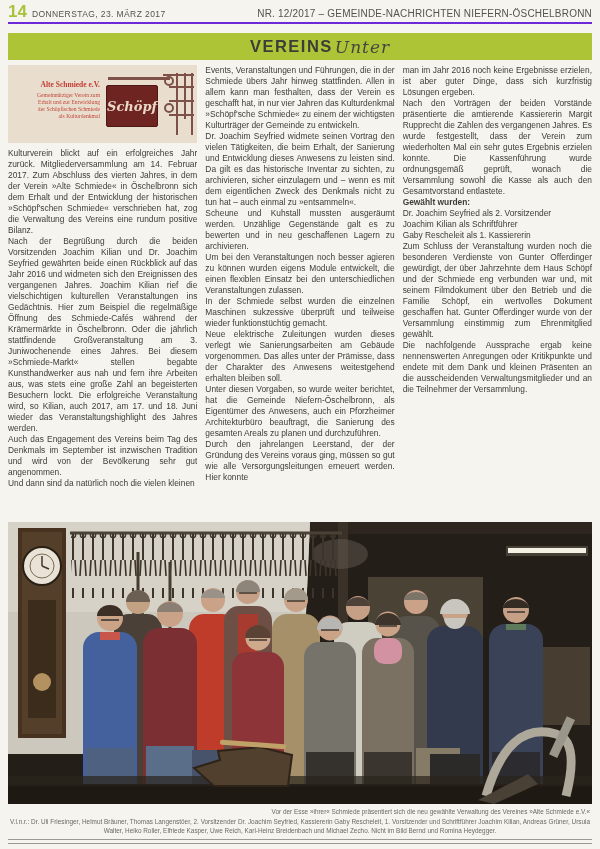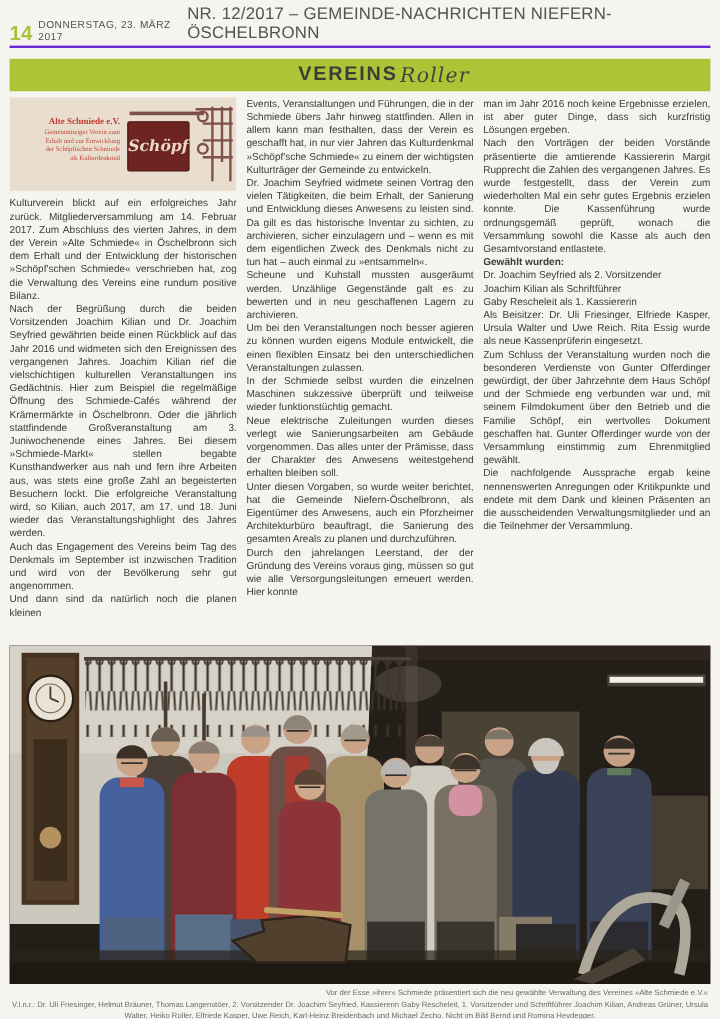--- a/index.html
+++ b/index.html
@@ -5,42 +5,42 @@
   html,body{margin:0;padding:0;}
   body{width:600px;height:849px;background:#e9e9e4;font-family:"Liberation Sans",sans-serif;}
   .page{position:relative;width:600px;height:849px;background:#f5f4ee;overflow:hidden;}
 
   
   .hdr{display:flex;justify-content:space-between;align-items:flex-end;
        margin:3px 8px 0 8px;border-bottom:2px solid #6d28d9;padding-bottom:2px;}
   .hdr-left{display:flex;align-items:flex-end;gap:5px;}
   .pagenum{font-size:17px;font-weight:bold;color:#a9c23b;line-height:1;}
   .hdr-date{font-size:8.5px;color:#55534f;letter-spacing:.4px;padding-bottom:1px;}
-  .hdr-issue{font-size:14px;color:#55534f;letter-spacing:.2px;padding-bottom:1px;}
+  .hdr-issue{font-size:10px;color:#55534f;letter-spacing:.2px;padding-bottom:1px;}
 
   
   .banner{margin:9px 8px 0 8px;height:27px;background:#aec437;
           display:flex;align-items:center;justify-content:center;padding-left:40px;}
   .banner-bold{font-size:16.5px;font-weight:bold;color:#3d3d38;letter-spacing:1.5px;}
   .banner-script{font-family:"DejaVu Serif",serif;font-style:italic;font-size:17px;
                  color:#454540;margin-left:2px;letter-spacing:1px;}
 
   
   .cols{display:flex;gap:8px;margin:5px 8px 0 8px;height:452px;overflow:hidden;}
   .col{flex:1 1 0;font-size:8.4px;line-height:11px;color:#3e3c39;text-align:justify;
        hyphens:auto;overflow:hidden;}
   .col p{margin:0;}
 
   
   .logo-box{position:relative;height:78px;background:#e9decd;margin-bottom:5px;overflow:hidden;}
   .logo-left{position:absolute;left:4px;top:14px;width:88px;text-align:right;font-family:Liberation Serif, serif;}
   .logo-title{font-size:7.5px;font-weight:bold;color:#c23a33;margin-bottom:2px;}
   .logo-sub{font-size:5.6px;line-height:7px;color:#c0483f;}
   .sign{position:absolute;left:98px;top:20px;width:50px;height:40px;background:#6e2420;
-        border:1px solid #4c1714;border-radius:2px;display:flex;align-items:center;justify-content:flex-end;}
+        border:1px solid #4c1714;border-radius:2px;display:flex;align-items:center;justify-content:flex-start;}
   .sign span{font-family:"DejaVu Serif",serif;font-style:italic;font-weight:bold;
              font-size:13px;color:#ead9c8;}
   .sign-bar{position:absolute;left:100px;top:12px;width:62px;height:3px;background:#7d5147;}
   .bracket{position:absolute;right:2px;top:4px;}
 
   .headline{font-size:10.5px;font-weight:bold;color:#e2423a;text-align:center;
             margin:3px 0 4px 0;line-height:12px;}
 
   .bold-line{font-weight:bold;}
   .elected div{text-align:left;}
@@ -63,21 +63,21 @@
   <header class="hdr">
     <div class="hdr-left">
       <span class="pagenum">14</span>
       <span class="hdr-date">DONNERSTAG, 23. MÄRZ 2017</span>
     </div>
     <div class="hdr-issue">NR. 12/2017 – GEMEINDE-NACHRICHTEN NIEFERN-ÖSCHELBRONN</div>
   </header>
 
   <div class="banner">
     <span class="banner-bold">VEREINS</span>
-    <span class="banner-script">Roller</span>
+    <span class="banner-script">Unter</span>
   </div>
 
   <div class="cols">
 
     <div class="col">
       <div class="logo-box">
         <div class="logo-left">
           <div class="logo-title">Alte Schmiede e.V.</div>
           <div class="logo-sub">Gemeinnütziger Verein zum</div>
           <div class="logo-sub">Erhalt und zur Entwicklung</div>
@@ -98,21 +98,21 @@
             <line x1="8" y1="32" x2="33" y2="32"></line>
             <line x1="8" y1="46" x2="33" y2="46"></line>
             <circle cx="8" cy="12" r="4"></circle>
             <circle cx="8" cy="39" r="4"></circle>
           </g>
         </svg>
       </div>
       <p>Kulturverein blickt auf ein erfolgreiches Jahr zurück. Mitgliederversammlung am 14. Februar 2017. Zum Abschluss des vierten Jahres, in dem der Verein »Alte Schmiede« in Öschelbronn sich dem Erhalt und der Entwicklung der historischen »Schöpf'schen Schmiede« verschrieben hat, zog die Verwaltung des Vereins eine rundum positive Bilanz.</p>
       <p>Nach der Begrüßung durch die beiden Vorsitzenden Joachim Kilian und Dr. Joachim Seyfried gewährten beide einen Rückblick auf das Jahr 2016 und widmeten sich den Ereignissen des vergangenen Jahres. Joachim Kilian rief die vielschichtigen kulturellen Veranstaltungen ins Gedächtnis. Hier zum Beispiel die regelmäßige Öffnung des Schmiede-Cafés während der Krämermärkte in Öschelbronn. Oder die jährlich stattfindende Großveranstaltung am 3. Juniwochenende eines Jahres. Bei diesem »Schmiede-Markt« stellen begabte Kunsthandwerker aus nah und fern ihre Arbeiten aus, was stets eine große Zahl an begeisterten Besuchern lockt. Die erfolgreiche Veranstaltung wird, so Kilian, auch 2017, am 17. und 18. Juni wieder das Veranstaltungshighlight des Jahres werden.</p>
       <p>Auch das Engagement des Vereins beim Tag des Denkmals im September ist inzwischen Tradition und wird von der Bevölkerung sehr gut angenommen.</p>
-      <p>Und dann sind da natürlich noch die planen kleinen</p>
+      <p>Und dann sind da natürlich noch die vielen kleinen</p>
     </div>
 
     <div class="col">
       <p>Events, Veranstaltungen und Führungen, die in der Schmiede übers Jahr hinweg stattfinden. Allen in allem kann man festhalten, dass der Verein es geschafft hat, in nur vier Jahren das Kulturdenkmal »Schöpf'sche Schmiede« zu einem der wichtigsten Kulturträger der Gemeinde zu entwickeln.</p>
       <p>Dr. Joachim Seyfried widmete seinen Vortrag den vielen Tätigkeiten, die beim Erhalt, der Sanierung und Entwicklung dieses Anwesens zu leisten sind. Da gilt es das historische Inventar zu sichten, zu archivieren, sicher einzulagern und – wenn es mit dem eigentlichen Zweck des Denkmals nicht zu tun hat – auch einmal zu »entsammeln«.</p>
       <p>Scheune und Kuhstall mussten ausgeräumt werden. Unzählige Gegenstände galt es zu bewerten und in neu geschaffenen Lagern zu archivieren.</p>
       <p>Um bei den Veranstaltungen noch besser agieren zu können wurden eigens Module entwickelt, die einen flexiblen Einsatz bei den unterschiedlichen Veranstaltungen zulassen.</p>
       <p>In der Schmiede selbst wurden die einzelnen Maschinen sukzessive überprüft und teilweise wieder funktionstüchtig gemacht.</p>
       <p>Neue elektrische Zuleitungen wurden dieses verlegt wie Sanierungsarbeiten am Gebäude vorgenommen. Das alles unter der Prämisse, dass der Charakter des Anwesens weitestgehend erhalten bleiben soll.</p>
       <p>Unter diesen Vorgaben, so wurde weiter berichtet, hat die Gemeinde Niefern-Öschelbronn, als Eigentümer des Anwesens, auch ein Pforzheimer Architekturbüro beauftragt, die Sanierung des gesamten Areals zu planen und durchzuführen.</p>
@@ -121,21 +121,20 @@
 
     <div class="col">
       <p>man im Jahr 2016 noch keine Ergebnisse erzielen, ist aber guter Dinge, dass sich kurzfristig Lösungen ergeben.</p>
       <p>Nach den Vorträgen der beiden Vorstände präsentierte die amtierende Kassiererin Margit Rupprecht die Zahlen des vergangenen Jahres. Es wurde festgestellt, dass der Verein zum wiederholten Mal ein sehr gutes Ergebnis erzielen konnte. Die Kassenführung wurde ordnungsgemäß geprüft, wonach die Versammlung sowohl die Kasse als auch den Gesamtvorstand entlastete.</p>
       <p class="bold-line">Gewählt wurden:</p>
       <div class="elected">
         <div>Dr. Joachim Seyfried als 2. Vorsitzender</div>
         <div>Joachim Kilian als Schriftführer</div>
         <div>Gaby Rescheleit als 1. Kassiererin</div>
       </div>
-      <p>Als Beisitzer: Dr. Uli Friesinger, Elfriede Kasper, Ursula Walter und Uwe Reich. Rita Essig wurde als neue Kassenprüferin eingesetzt.</p>
       <p>Zum Schluss der Veranstaltung wurden noch die besonderen Verdienste von Gunter Offerdinger gewürdigt, der über Jahrzehnte dem Haus Schöpf und der Schmiede eng verbunden war und, mit seinem Filmdokument über den Betrieb und die Familie Schöpf, ein wertvolles Dokument geschaffen hat. Gunter Offerdinger wurde von der Versammlung einstimmig zum Ehrenmitglied gewählt.</p>
       <p>Die nachfolgende Aussprache ergab keine nennenswerten Anregungen oder Kritikpunkte und endete mit dem Dank und kleinen Präsenten an die ausscheidenden Verwaltungsmitglieder und an die Teilnehmer der Versammlung.</p>
     </div>
   </div>
 
   <figure>
     <svg width="584" height="282" viewBox="0 0 584 282">
 
       <rect x="0" y="0" width="584" height="282" fill="#241e18"></rect>
       <rect x="300" y="0" width="284" height="12" fill="#2e261e"></rect>

